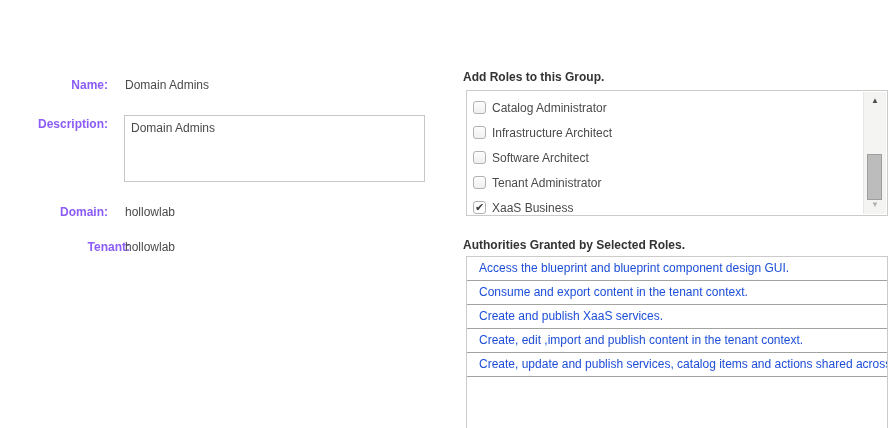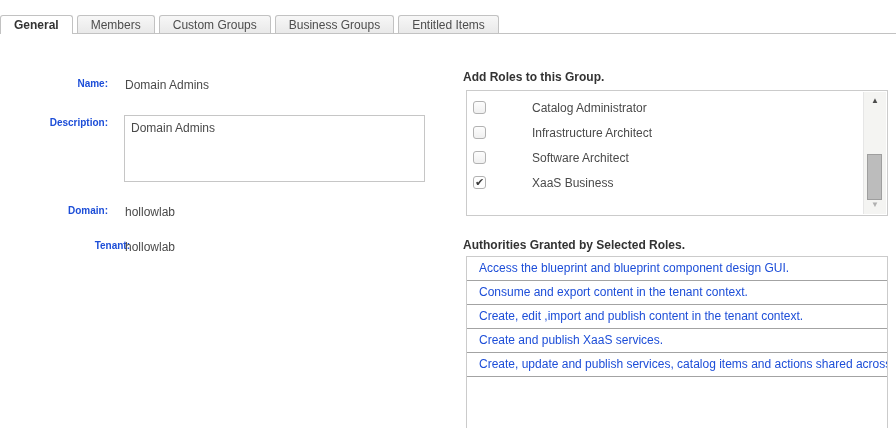--- a/index.html
+++ b/index.html
@@ -17,37 +17,37 @@
     background:linear-gradient(#f7f7f7,#e9e9e9);
     border:1px solid #c2c2c2;border-bottom:none;
     border-radius:3px 3px 0 0;font-size:12px;color:#4d4d4d;
     cursor:pointer;white-space:nowrap;box-sizing:border-box;
   }
   .tab.active{
     background:#fff;font-weight:bold;color:#333;height:19px;line-height:19px;
     margin-bottom:-1px;position:relative;z-index:2;
   }
   
-  .flabel{position:absolute;left:0;width:108px;text-align:right;font-size:10px;font-weight:bold;color:#1d4ed8;}
+  .flabel{position:absolute;left:0;width:108px;text-align:right;font-size:12px;font-weight:bold;color:#8b5cf6;}
   .fvalue{position:absolute;left:125px;font-size:12px;color:#4a4a4a;}
   #desc-textarea{
     position:absolute;left:124px;top:115px;width:301px;height:67px;
     border:1px solid #c6c6c6;font-family:"Liberation Sans","DejaVu Sans",sans-serif;
     font-size:12px;color:#4a4a4a;padding:5px 6px;box-sizing:border-box;resize:none;
     outline:none;background:#fff;
   }
   
   .panel-header{position:absolute;left:463px;font-size:12px;font-weight:bold;color:#333;white-space:nowrap;}
   .listbox{
     position:absolute;left:466px;width:422px;background:#fff;
     border:1px solid #cbcbcb;box-sizing:border-box;
   }
   #roles-box{top:90px;height:126px;padding-top:4px;}
   .role-row{
-    display:flex;align-items:center;height:25px;padding-left:6px;cursor:default;gap:40px;
+    display:flex;align-items:center;height:25px;padding-left:6px;cursor:default;
   }
   .checkbox{
     width:13px;height:13px;border:1px solid #b2b2b2;border-radius:3px;
     background:linear-gradient(#fdfdfd,#f0f0f0);box-sizing:border-box;
     display:inline-flex;align-items:center;justify-content:center;flex:0 0 auto;
     font-size:11px;color:#3c3c3c;line-height:1;
   }
   .checkbox.checked{background:#fefefe;}
   .role-label{margin-left:6px;font-size:12px;color:#4a4a4a;}
   
@@ -70,27 +70,20 @@
   .auth-row{
     height:23px;line-height:23px;padding-left:12px;font-size:12px;color:#1d4ed8;
     border-bottom:1px solid #a3a3a3;white-space:nowrap;overflow:hidden;
   }
 </style>
 </head>
 <body>
 
 <div id="screen">
 
-  <div class="tabbar">
-      <div class="tab active">General</div>
-      <div class="tab">Members</div>
-      <div class="tab">Custom Groups</div>
-      <div class="tab">Business Groups</div>
-      <div class="tab">Entitled Items</div>
-    </div>
 
   <div class="flabel" style="top:78px;">Name:</div>
   <div class="fvalue" style="top:78px;">Domain Admins</div>
 
   <div class="flabel" style="top:117px;">Description:</div>
   <textarea id="desc-textarea" style="">Domain Admins</textarea>
 
   <div class="flabel" style="top:205px;">Domain:</div>
   <div class="fvalue" style="top:205px;">hollowlab</div>
 
@@ -107,34 +100,38 @@
         </div>
         <div class="role-row">
           <span class="checkbox"></span>
           <span class="role-label">Infrastructure Architect</span>
         </div>
         <div class="role-row">
           <span class="checkbox"></span>
           <span class="role-label">Software Architect</span>
         </div>
         <div class="role-row">
+          <span class="checkbox"></span>
+          <span class="role-label">Tenant Administrator</span>
+        </div>
+        <div class="role-row">
           <span class="checkbox checked">✔</span>
           <span class="role-label">XaaS Business</span>
         </div>
       </div>
     <div class="scrollbar">
       <div class="scroll-arrow up">▲</div>
       <div class="scroll-thumb"></div>
       <div class="scroll-arrow down">▼</div>
     </div>
   </div>
 
   <div class="panel-header" style="top:238px;">Authorities Granted by Selected Roles.</div>
 
   <div class="listbox" id="auth-box">
       <div class="auth-row">Access the blueprint and blueprint component design GUI.</div>
       <div class="auth-row">Consume and export content in the tenant context.</div>
+      <div class="auth-row">Create and publish XaaS services.</div>
       <div class="auth-row">Create, edit ,import and publish content in the tenant context.</div>
-      <div class="auth-row">Create and publish XaaS services.</div>
       <div class="auth-row">Create, update and publish services, catalog items and actions shared across…</div>
     </div>
 
 </div>
 
 </body></html>

